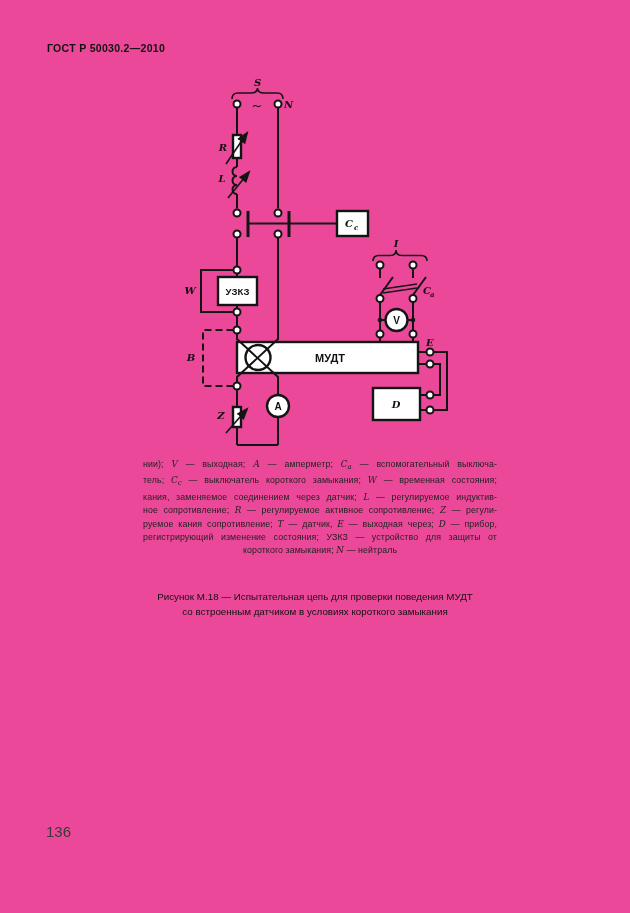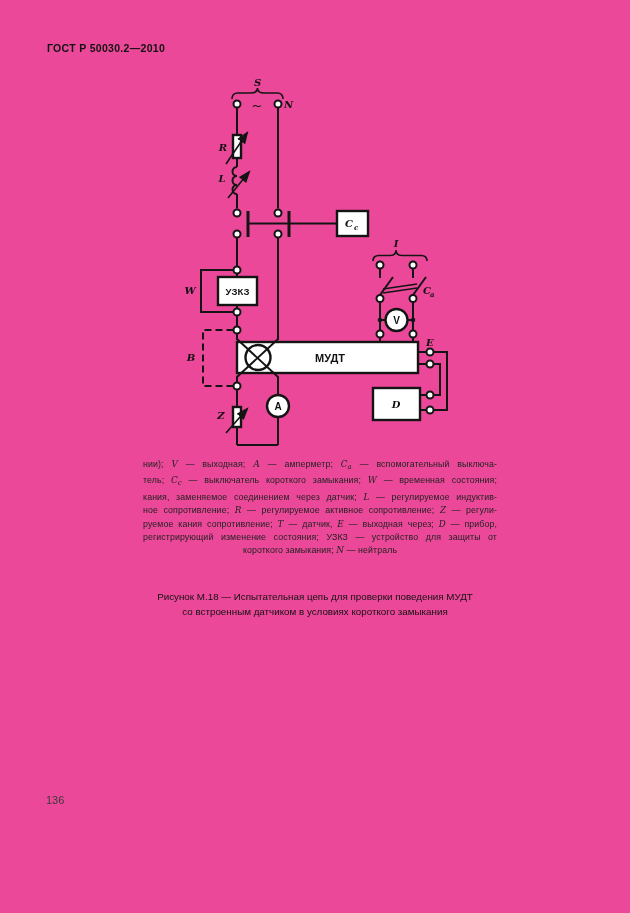--- a/index.html
+++ b/index.html
@@ -20,21 +20,21 @@
   }
   .lline.just { text-align:justify; text-align-last:justify; }
   .lline.cent { text-align:center; text-align-last:center; }
   .it { font-family:"DejaVu Serif", serif; font-style:italic; }
   .sub { font-size:7px; vertical-align:-2px; }
 
   .caption {
     position:absolute; left:85px; top:577px; width:460px;
     text-align:center; font-size:9.8px; line-height:14.5px; color:#111;margin-top:13px;
   }
-  .pagenum { position:absolute; left:46px; top:794px; font-size:11px; color:#3a3a3a; }
+  .pagenum { position:absolute; left:46px; top:823px; font-size:15px; color:#3a3a3a; }
 
   
   .wire  { stroke:#141414; stroke-width:2; fill:none; }
   .thin  { stroke:#141414; stroke-width:1.6; fill:none; }
   .bar   { stroke:#141414; stroke-width:3; fill:none; }
   .term  { fill:#ffffff; stroke:#141414; stroke-width:2; }
   .box   { fill:#ffffff; stroke:#141414; stroke-width:2.4; }
   .dash  { stroke-dasharray:7 4; }
   .dot   { fill:#141414; stroke:none; }
   text.sym { font-family:"DejaVu Serif", serif; font-style:italic; font-weight:bold;

